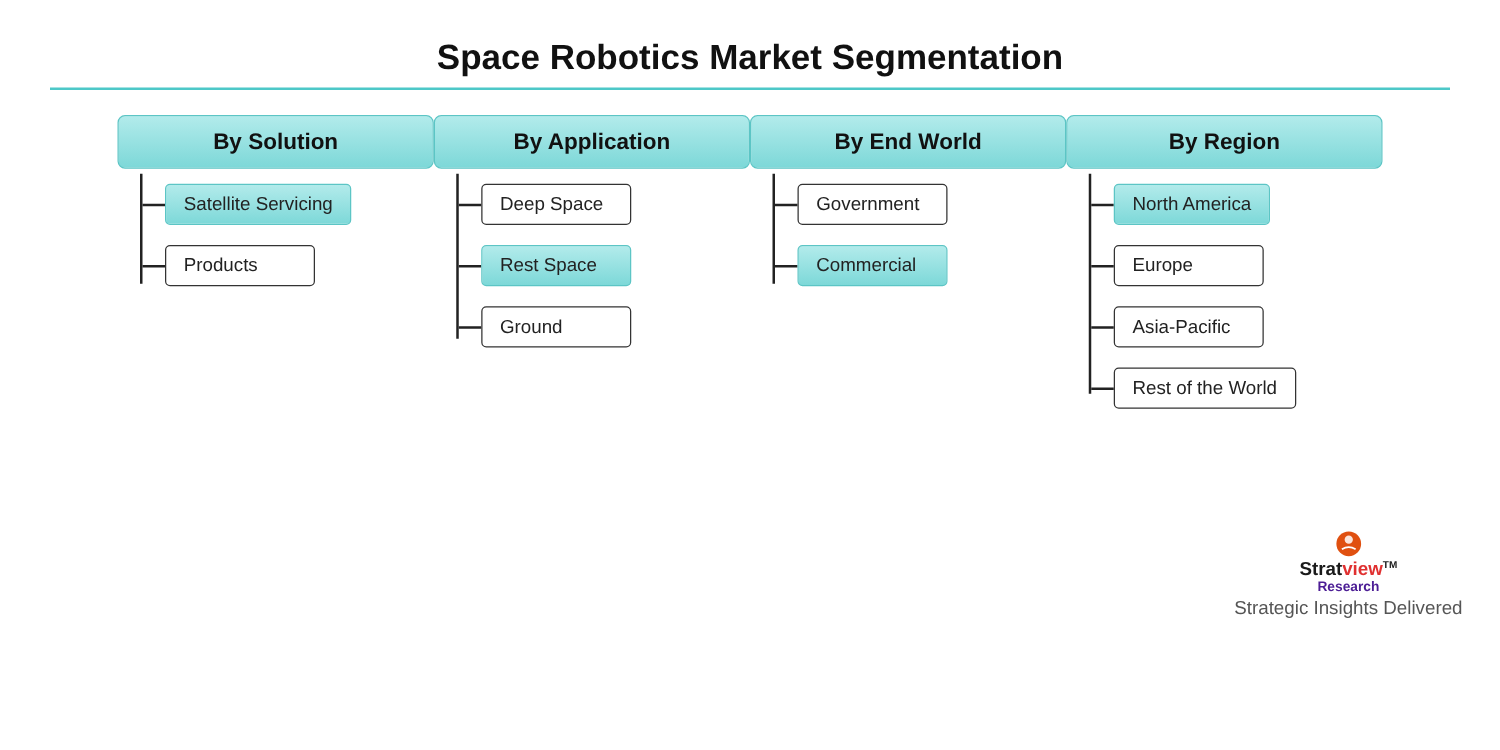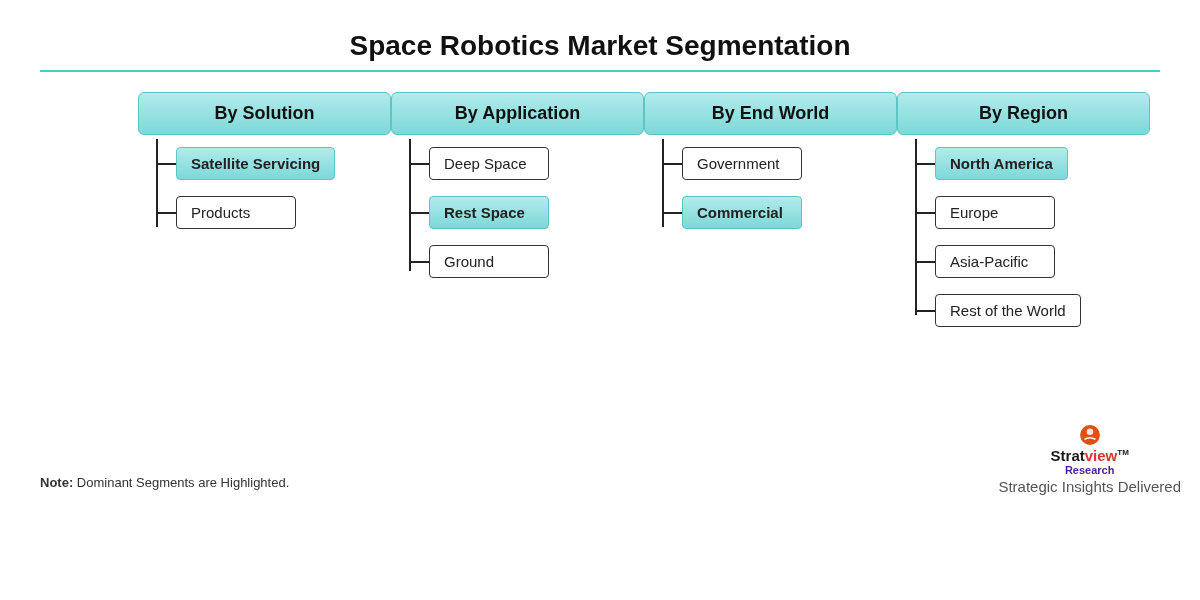--- a/index.html
+++ b/index.html
@@ -31,21 +31,21 @@
 
     .title-divider {
       border: none;
       border-top: 2px solid #4dc8c8;
       margin: 0 0 20px 0;
     }
 
     .columns {
       display: flex;
       flex-direction: row;
-      justify-content: flex-end;
+      justify-content: center;
       align-items: flex-start;
       width: 100%;
       padding: 0 10px;
     }
 
     .column {
       display: flex;
       flex-direction: column;
       align-items: center;
       width: 23%;
@@ -120,39 +120,39 @@
       color: #222;
       background: #fff;
       white-space: nowrap;
       min-width: 120px;
       text-align: left;
     }
 
     .item-box.highlighted {
       background: linear-gradient(to bottom, #b2ebeb, #7dd8d8);
       border: 1.5px solid #5cc5c5;
-      font-weight: 700;
+      font-weight: 400;
     }
 
     .note {
       position: absolute;
       bottom: 18px;
       left: 40px;
       font-size: 13px;
       color: #333;
     }
 
     .note span.bold {
       font-weight: 700;
     }
 
     .logo-area {
       position: absolute;
       bottom: 12px;
-      right: 19px;
+      right: 30px;
       display: flex;
       flex-direction: column;
       align-items: center;
     }
 
     .logo-text {
       font-size: 15px;
       font-weight: 800;
       color: #1a1a1a;
       line-height: 1.1;
@@ -265,23 +265,20 @@
               <div class="tree-item-row">
                 <div class="tree-horiz-line"></div>
                 <div class="item-box">Rest of the World</div>
               </div>
             </div>
           </div>
         </div>
       </div>
     </div>
 
-  <div class="note">
-    <span class="bold">Note:</span><span> Dominant Segments are Highlighted.</span>
-  </div>
 
   <div class="logo-area">
 
     <svg class="logo-icon" viewBox="0 0 40 40" xmlns="http://www.w3.org/2000/svg">
       <circle cx="20" cy="20" r="18" fill="#e05010"></circle>
       <circle cx="20" cy="14" r="6" fill="#fff" opacity="0.85"></circle>
       <path d="M10 28 Q20 22 30 28" stroke="#fff" stroke-width="2.5" fill="none"></path>
     </svg>
     <div class="logo-text">
       <span class="strat">Strat</span><span class="view">view</span><sup style="font-size:8px;">TM</sup>

